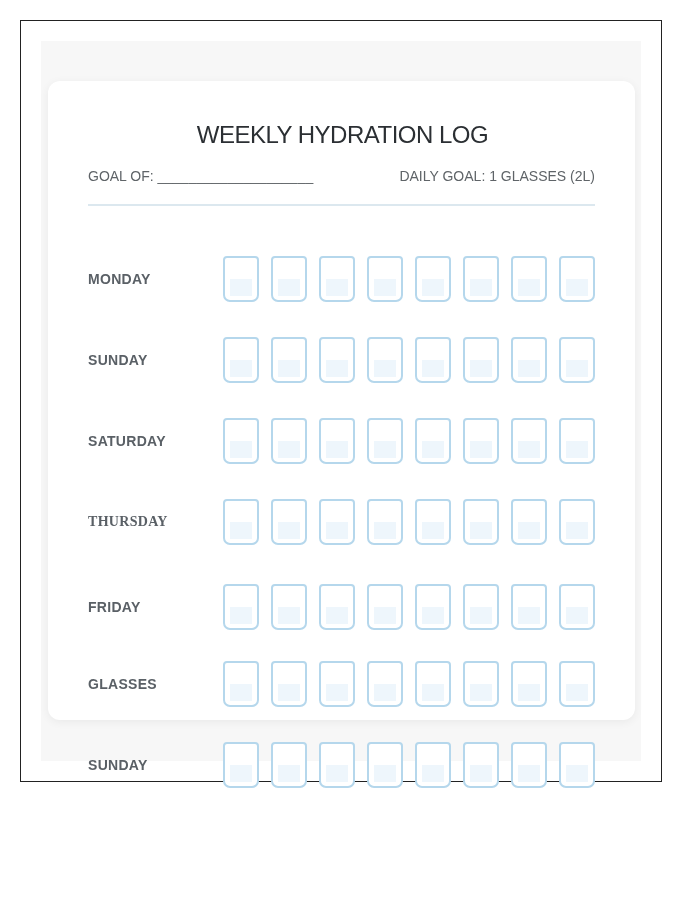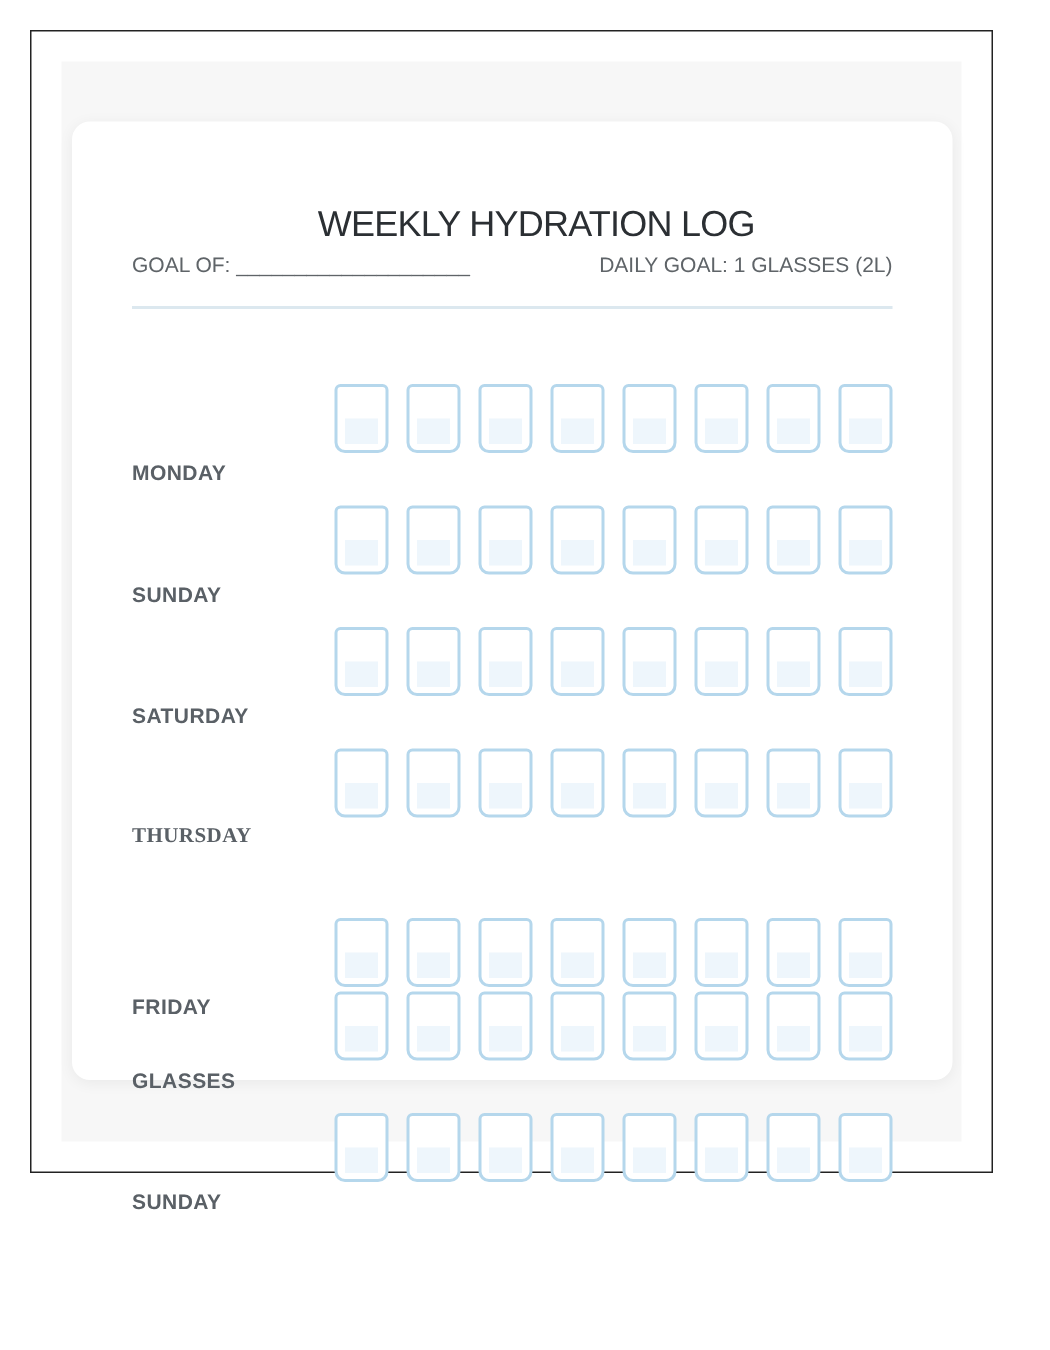--- a/index.html
+++ b/index.html
@@ -6,28 +6,28 @@
     body { width: 700px; height: 900px; position: relative; overflow: hidden;
            font-family: "Liberation Sans", sans-serif; }
     .frame { position: absolute; left: 20px; top: 20px; width: 640px; height: 760px;
              border: 1px solid #222; box-sizing: content-box; }
     .gray { position: absolute; left: 41px; top: 41px; width: 600px; height: 720px;
             background: #f7f7f7; }
     .card { position: absolute; left: 48px; top: 81px; width: 587px; height: 639px;
             background: #ffffff; border-radius: 12px;
             box-shadow: 0 2px 10px rgba(0,0,0,0.06); }
     .title { position: absolute; left: 48px; top: 120px; width: 587px; text-align: center;
-             font-size: 24px; color: #2b2f33; letter-spacing: -0.5px; margin: 16px; font-weight: normal; }
+             font-size: 24px; color: #2b2f33; letter-spacing: -0.5px; margin: 1px; font-weight: normal; }
     .week { position: absolute; left: 88px; top: 168px; font-size: 14px; color: #5f6468; }
     .goal { position: absolute; right: 105px; top: 168px; font-size: 14px; color: #5f6468; }
     .divider { position: absolute; left: 88px; top: 204px; width: 507px; height: 2px; background: #dce8ef; }
     .rows { position: absolute; left: 0; top: 0; }
     .row { position: absolute; left: 88px; width: 510px; height: 46px; }
     .day { position: absolute; left: 0; top: 15px; font-size: 14px; font-weight: bold;
-           color: #5a6066; letter-spacing: 0.3px; margin-top: 36px; }
+           color: #5a6066; letter-spacing: 0.3px; }
     .glass { position: absolute; top: 0; width: 32px; height: 42px;
              border: 2px solid #b5d7ec; border-radius: 4px 4px 7px 7px; background: #ffffff;
              cursor: pointer; }
     .glass .fill { position: absolute; left: 5px; right: 5px; top: 21px; bottom: 4px;
                    background: #eef6fc; }
   </style>
 </head>
 <body>
 
 <div class="frame"></div>
@@ -141,21 +141,21 @@
       <div class="glass" style="left: 375px;">
         <div class="fill"></div>
       </div>
       <div class="glass" style="left: 423px;">
         <div class="fill"></div>
       </div>
       <div class="glass" style="left: 471px;">
         <div class="fill"></div>
       </div>
     </div>
-    <div class="row" style="top: 612px;">
+    <div class="row" style="top: 584px;">
       <span class="day">FRIDAY</span>
       <div class="glass" style="left: 135px;">
         <div class="fill"></div>
       </div>
       <div class="glass" style="left: 183px;">
         <div class="fill"></div>
       </div>
       <div class="glass" style="left: 231px;">
         <div class="fill"></div>
       </div>

